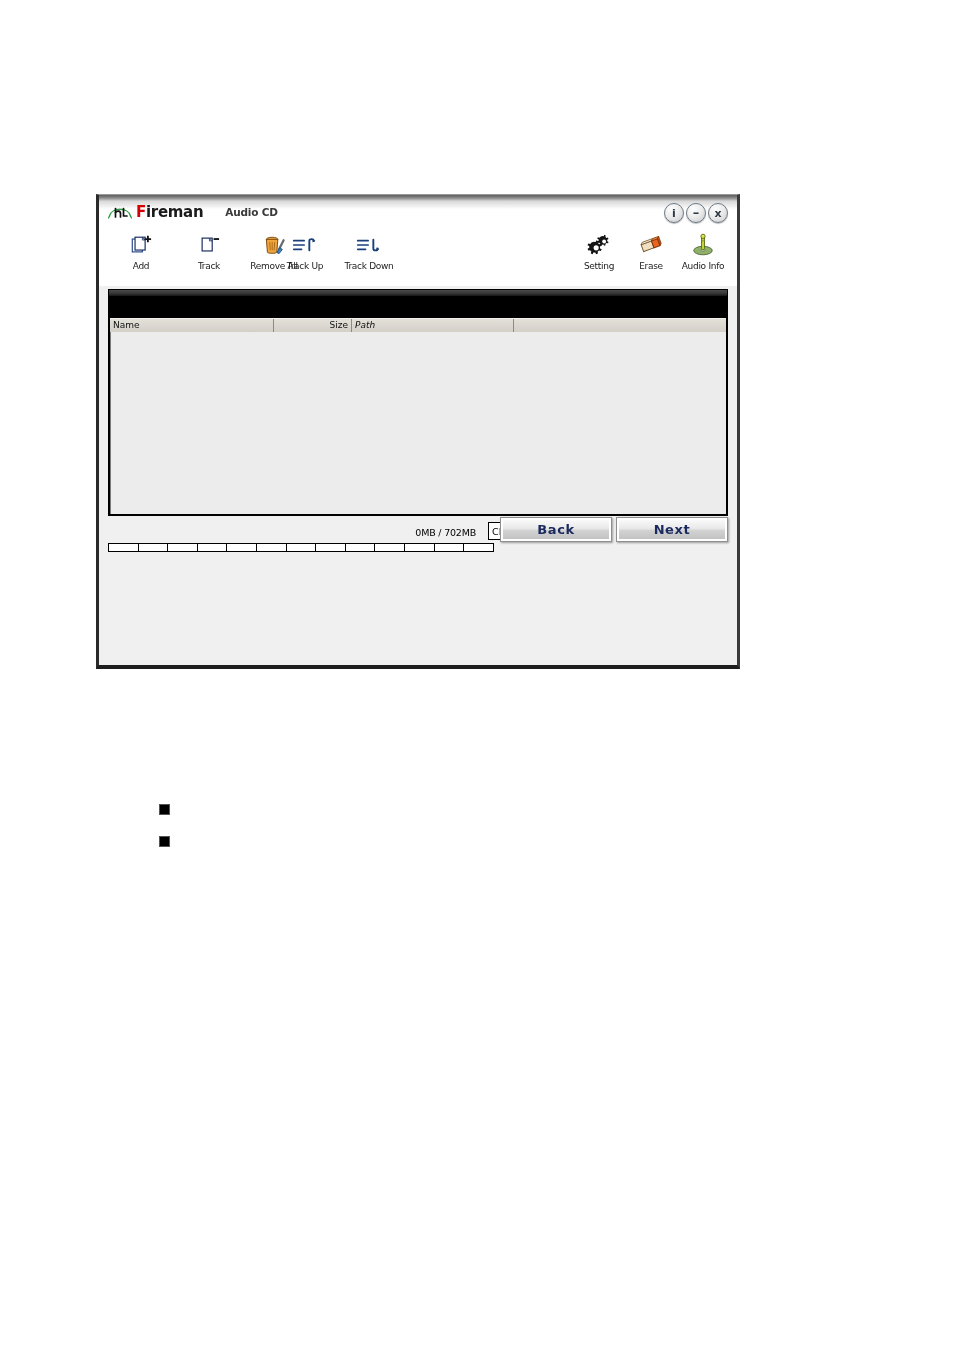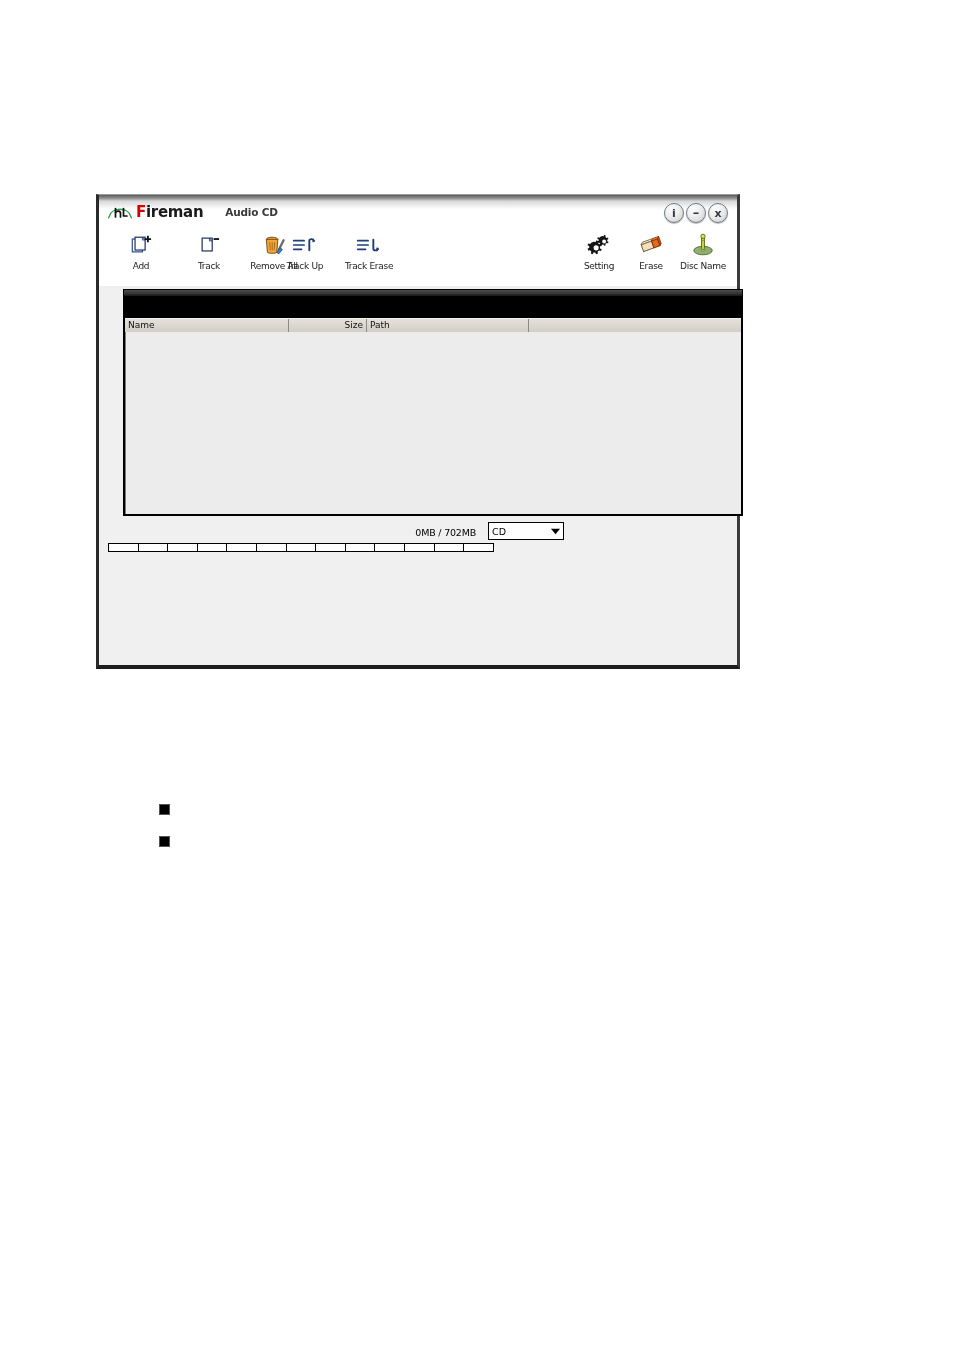--- a/index.html
+++ b/index.html
@@ -79,21 +79,21 @@
   }
   .tool-ico{height:26px;display:flex;align-items:center;justify-content:center;margin-top:3px;}
   .tool-lbl{
     font-family:"DejaVu Sans", sans-serif;
     font-size:9px;color:#1b1b1b;margin-top:3px;white-space:nowrap;
     letter-spacing:-0.3px;
   }
 
   
   .listzone{
-    position:absolute;left:24px;top:94px;width:620px;height:227px;
+    position:absolute;left:9px;top:94px;width:620px;height:227px;
     background:#000000;
     border:1px solid #000;
     box-sizing:border-box;
   }
   .listzone-topbar{
     position:absolute;left:0;top:0;right:0;height:6px;
     background:linear-gradient(180deg,#4c4c4c 0%,#343434 60%,#161616 100%);
   }
   .list-head{
     position:absolute;left:1px;top:28px;right:1px;height:14px;
@@ -104,21 +104,21 @@
   .col{
     font-family:"DejaVu Sans", sans-serif;
     font-size:9px;color:#111;line-height:13px;
     border-right:1px solid #8d8a84;
     box-sizing:border-box;padding:0 3px;
     background:linear-gradient(180deg,#e4e1da 0%,#d3cfc7 100%);
     cursor:pointer;overflow:hidden;white-space:nowrap;
   }
   .col-name{width:164px;}
   .col-size{width:78px;text-align:right;}
-  .col-path{width:162px;}
+  .col-path{width:162px;font-style:italic;}
   .col-rest{flex:1;border-right:none;}
   .list-body{
     position:absolute;left:1px;top:42px;right:1px;bottom:1px;
     background:#ececec;
     border-left:1px solid #7d7d7d;
     box-sizing:border-box;
   }
 
   
   .statusrow{
@@ -263,21 +263,21 @@
           </div>
 
           <div class="tool" style="width:60px;margin-left:6px;">
             <div class="tool-ico">
               <svg width="26" height="18" viewBox="0 0 30 20">
                 <path d="M2 5 H14 M2 10 H14 M2 15 H11" stroke="#1b3f7a" stroke-width="2" stroke-linecap="round"></path>
                 <path d="M20 4 L20 14 C20 17 25 17 25 14" stroke="#1b3f7a" stroke-width="2.2" fill="none" stroke-linecap="round"></path>
                 <path d="M23.4 13 L26.8 14.6 L24 17.4" fill="#1b3f7a"></path>
               </svg>
             </div>
-            <div class="tool-lbl">Track Erase</div>
+            <div class="tool-lbl">Track Down</div>
           </div>
         </div>
 
         <div class="tb-group" style="right:8px;">
           <div class="tool" style="width:44px;">
             <div class="tool-ico">
               <svg width="24" height="22" viewBox="0 0 26 24">
                 <g fill="#141414">
                   <path d="M16.5 2.2 l1.6 .2 .7-1.5 1.5 .7 -.3 1.6 1.2 1.1 1.6-.4 .5 1.6 -1.4 .8 .1 1.6 1.5 .7 -.8 1.5 -1.6-.4 -1.2 1.1 .3 1.6 -1.6 .5 -.8-1.4 -1.6 .1 -.8 1.5 -1.4-.8 .4-1.6 -1.1-1.2 -1.6 .3 -.5-1.6 1.4-.8 -.1-1.6 -1.5-.7 .8-1.5 1.6 .4 1.2-1.1 z"></path>
                   <circle cx="18.6" cy="8.2" r="2.1" fill="#ffffff"></circle>
@@ -307,21 +307,21 @@
           <div class="tool" style="width:48px;margin-left:4px;">
             <div class="tool-ico">
               <svg width="24" height="24" viewBox="0 0 26 26">
                 <ellipse cx="13" cy="19" rx="10" ry="4.6" fill="#8faf6a" stroke="#4e6a32" stroke-width="1"></ellipse>
                 <ellipse cx="13" cy="18.4" rx="2.4" ry="1.1" fill="#e8eddd" stroke="#4e6a32" stroke-width="0.7"></ellipse>
                 <rect x="11.4" y="4" width="3.2" height="14" rx="1.4" fill="#c7d63e" stroke="#5f6b16" stroke-width="1"></rect>
                 <circle cx="13" cy="3.6" r="2.3" fill="#d8e84e" stroke="#5f6b16" stroke-width="1"></circle>
                 <path d="M12.9 7.4 L12.9 9.2" stroke="#6f7a1c" stroke-width="1"></path>
               </svg>
             </div>
-            <div class="tool-lbl">Disc Name</div>
+            <div class="tool-lbl">Audio Info</div>
           </div>
         </div>
       </div>
 
       <div class="listzone">
         <div class="listzone-topbar"></div>
         <div class="list-head">
           <div class="col col-name">Name</div>
           <div class="col col-size">Size</div>
           <div class="col col-path">Path</div>
@@ -350,20 +350,28 @@
           <div class="seg"></div>
           <div class="seg"></div>
           <div class="seg"></div>
           <div class="seg"></div>
           <div class="seg"></div>
           <div class="seg"></div>
           <div class="seg"></div>
         </div>
       </div>
 
+      <div class="navbuttons">
+        <div class="navbtn">
+            <span>Back</span>
+          </div>
+        <div class="navbtn">
+            <span>Next</span>
+          </div>
+      </div>
 
     </div>
   </div>
 
   <div class="bullet b1"></div>
   <div class="bullet b2"></div>
 
 </div>
 
 </body></html>

